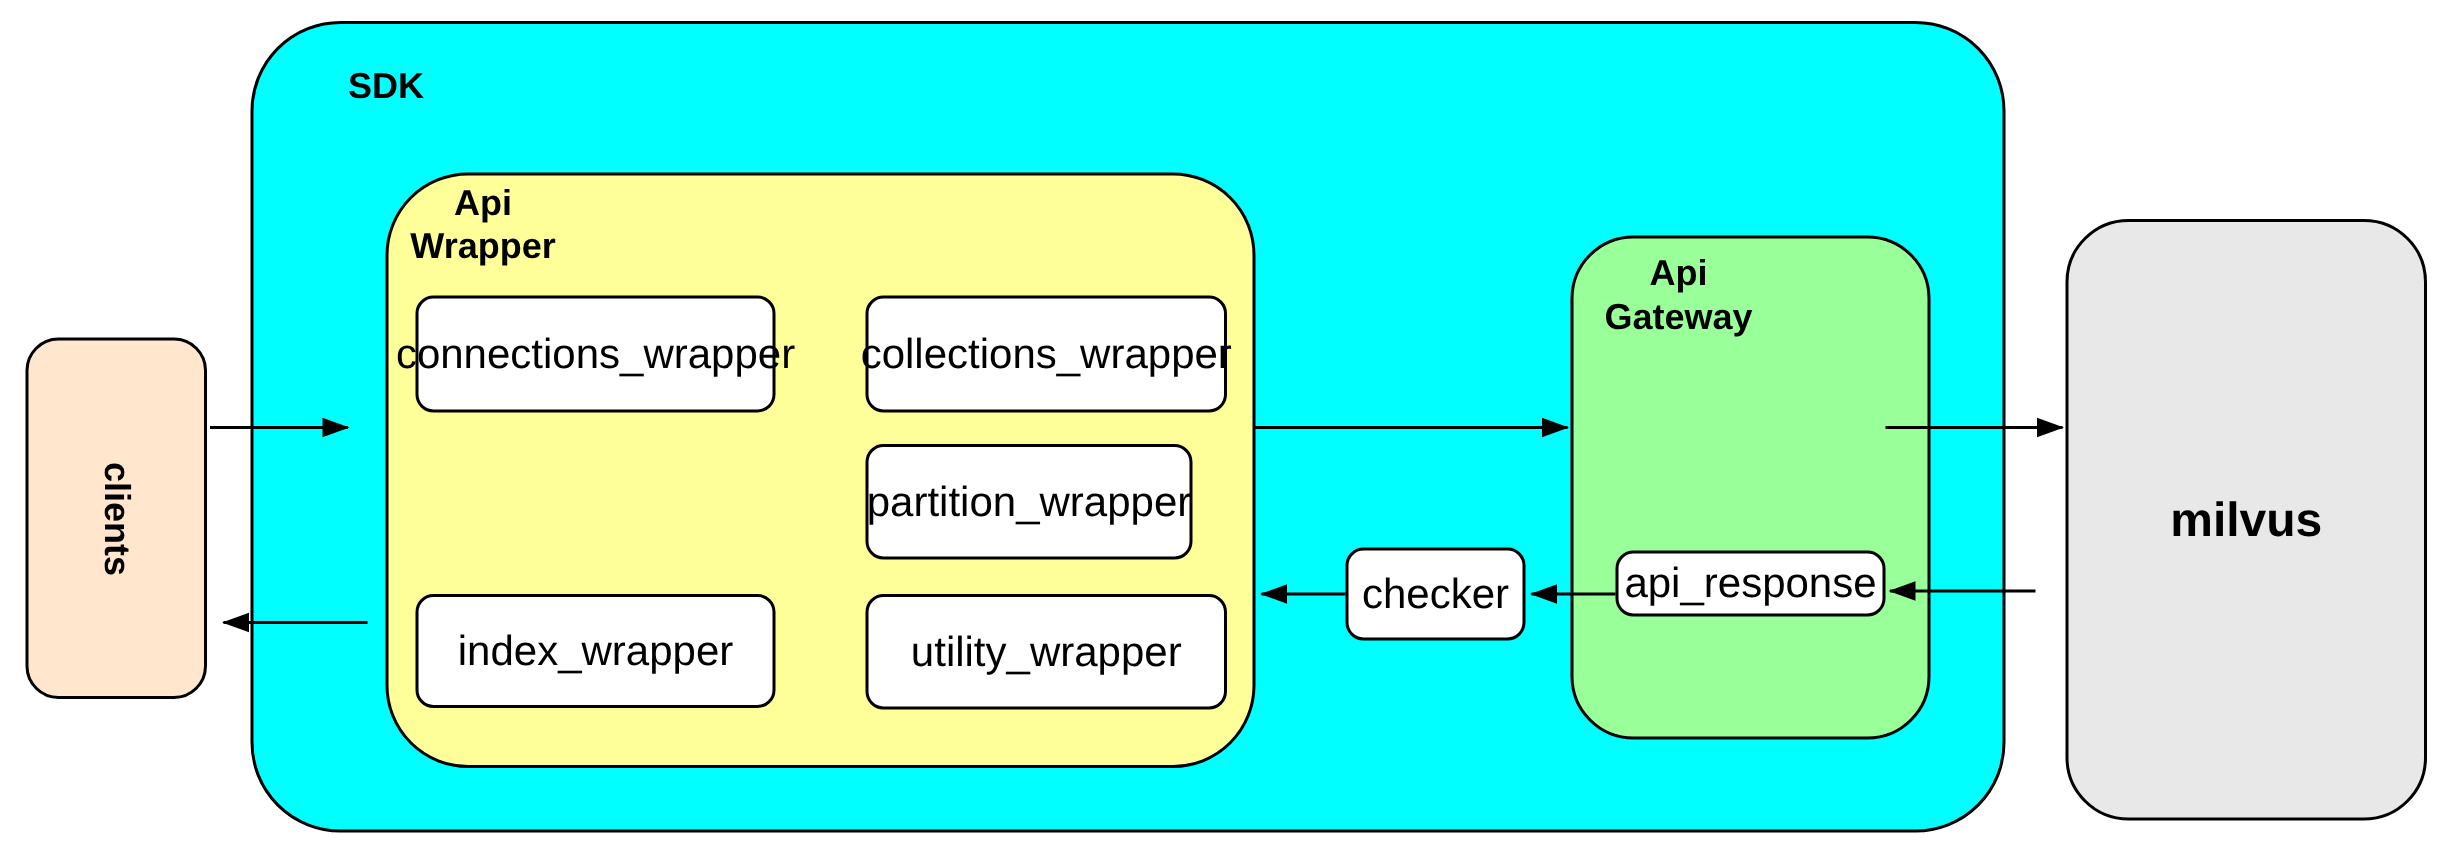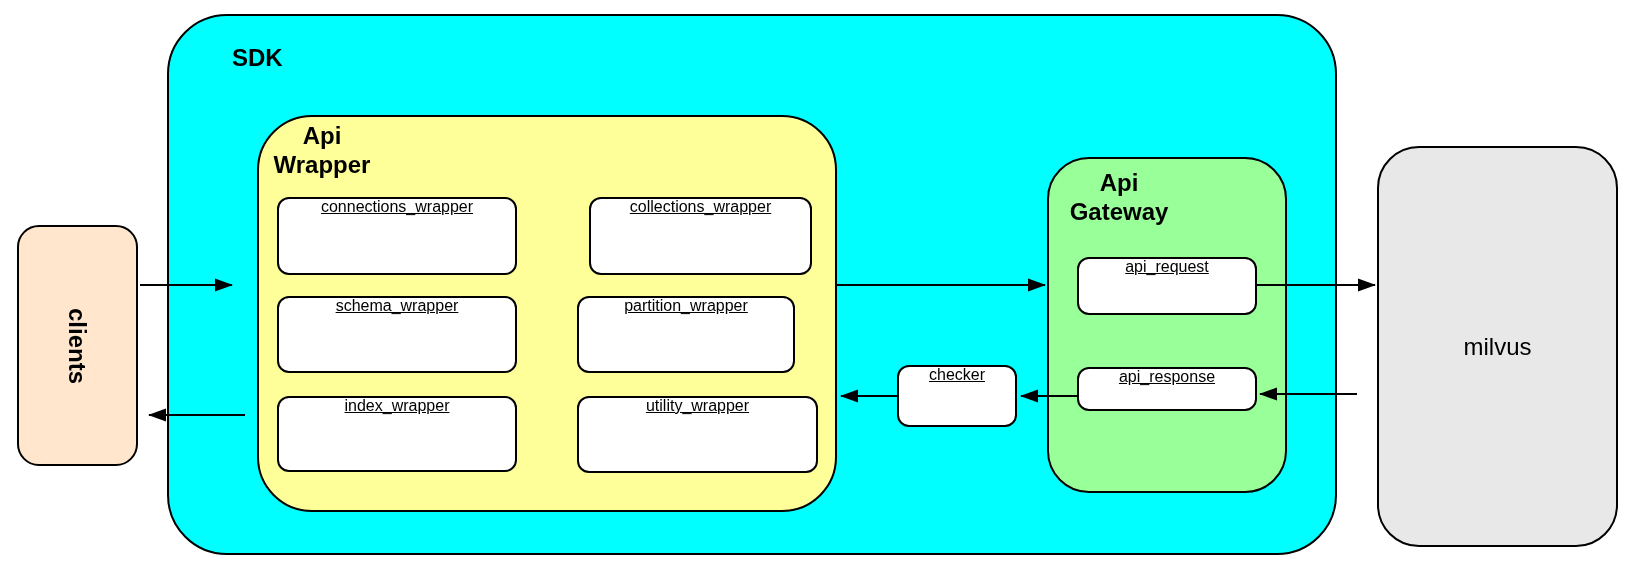--- a/index.html
+++ b/index.html
@@ -10,38 +10,38 @@
   .node{position:absolute;box-sizing:border-box;border:2px solid #000000;}
   
   .sdk{left:167px;top:14px;width:1170px;height:541px;background:#00ffff;border-radius:60px;}
   .wrapper{left:257px;top:115px;width:580px;height:397px;background:#ffff99;border-radius:55px;}
   .gateway{left:1047px;top:157px;width:240px;height:336px;background:#99ff99;border-radius:42px;}
   .clients{left:17px;top:225px;width:121px;height:241px;background:#ffe6cc;border-radius:22px;
            display:flex;align-items:center;justify-content:center;}
   .milvus{left:1377px;top:146px;width:241px;height:401px;background:#e8e8e8;border-radius:42px;
           display:flex;align-items:center;justify-content:center;}
   
-  .wbox{background:#ffffff;border-radius:12px;display:flex;justify-content:center;
-        font-size:16px;line-height:1;text-decoration:underline;}
+  .wbox{background:#ffffff;border-radius:12px;display:flex;align-items:center;justify-content:center;
+        font-size:28px;line-height:1;}
   .b-connections{left:277px;top:197px;width:240px;height:78px;}
-  .b-collections{left:589px;top:197px;width:223px;height:78px;}
+  .b-collections{left:577px;top:197px;width:241px;height:78px;}
   .b-schema{left:277px;top:296px;width:240px;height:77px;}
   .b-partition{left:577px;top:296px;width:218px;height:77px;}
   .b-index{left:277px;top:396px;width:240px;height:76px;}
   .b-utility{left:577px;top:396px;width:241px;height:77px;}
   .b-checker{left:897px;top:365px;width:120px;height:62px;}
   .b-request{left:1077px;top:257px;width:180px;height:58px;}
   .b-response{left:1077px;top:367px;width:180px;height:44px;}
   
   .lbl{position:absolute;font-weight:bold;font-size:24px;}
   .sdk-lbl{left:63px;top:28px;}
   .wrapper-lbl{left:0px;top:4px;width:126px;text-align:center;white-space:pre-line;line-height:29px;}
   .gateway-lbl{left:7px;top:9px;width:126px;text-align:center;white-space:pre-line;line-height:29px;}
   .rot-lbl{font-weight:bold;font-size:24px;transform:rotate(90deg);white-space:nowrap;}
-  .big-lbl{font-weight:normal;font-size:24px;}
+  .big-lbl{font-weight:bold;font-size:32px;}
   .arrows{position:absolute;left:0;top:0;pointer-events:none;}
 </style>
 </head>
 <body>
 
 <div class="stage">
 
   <div class="node sdk">
     <div class="lbl sdk-lbl">SDK</div>
   </div>
@@ -63,38 +63,32 @@
   <div class="node milvus">
     <span class="big-lbl">milvus</span>
   </div>
 
   <div class="node wbox b-connections">
     <span>connections_wrapper</span>
   </div>
   <div class="node wbox b-collections">
     <span>collections_wrapper</span>
   </div>
-  <div class="node wbox b-schema">
-    <span>schema_wrapper</span>
-  </div>
   <div class="node wbox b-partition">
     <span>partition_wrapper</span>
   </div>
   <div class="node wbox b-index">
     <span>index_wrapper</span>
   </div>
   <div class="node wbox b-checker">
     <span>checker</span>
   </div>
 
   <div class="node wbox b-utility">
     <span>utility_wrapper</span>
-  </div>
-  <div class="node wbox b-request">
-    <span>api_request</span>
   </div>
   <div class="node wbox b-response">
     <span>api_response</span>
   </div>
 
   <svg class="arrows" width="1634" height="574" viewBox="0 0 1634 574">
     <defs>
       <marker id="ah" markerUnits="userSpaceOnUse" markerWidth="20" markerHeight="16" refX="18" refY="8" orient="auto">
         <path d="M1,1.5 L19,8 L1,14.5 Z" fill="#000"></path>
       </marker>

